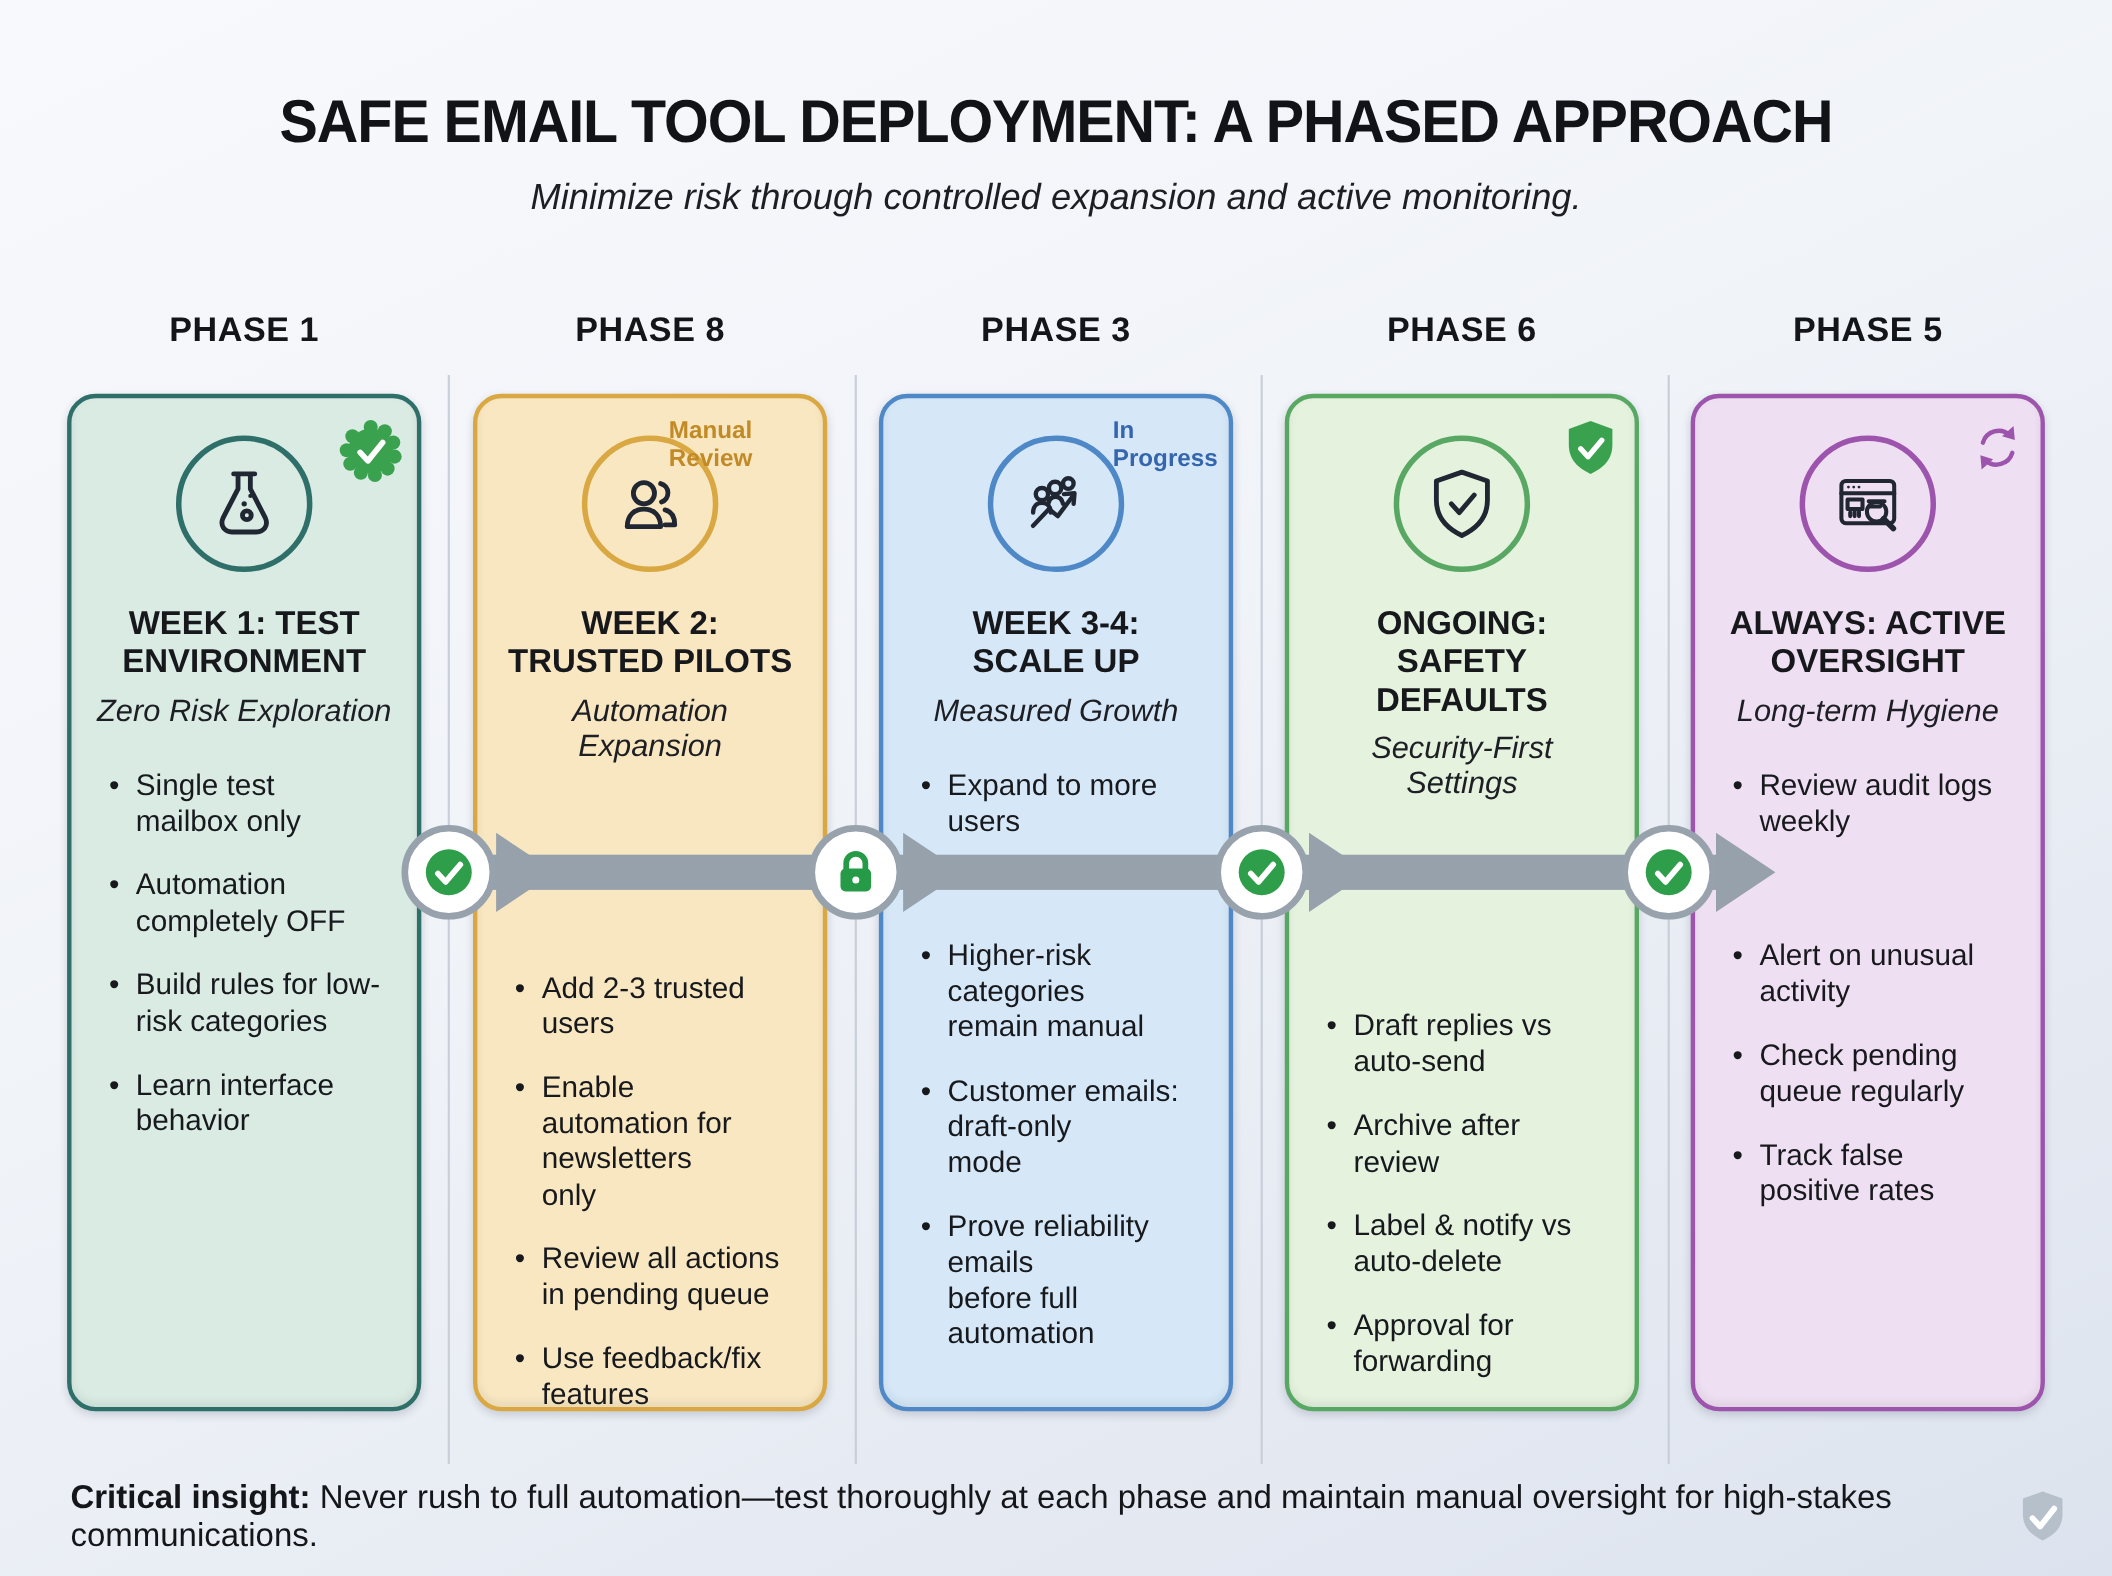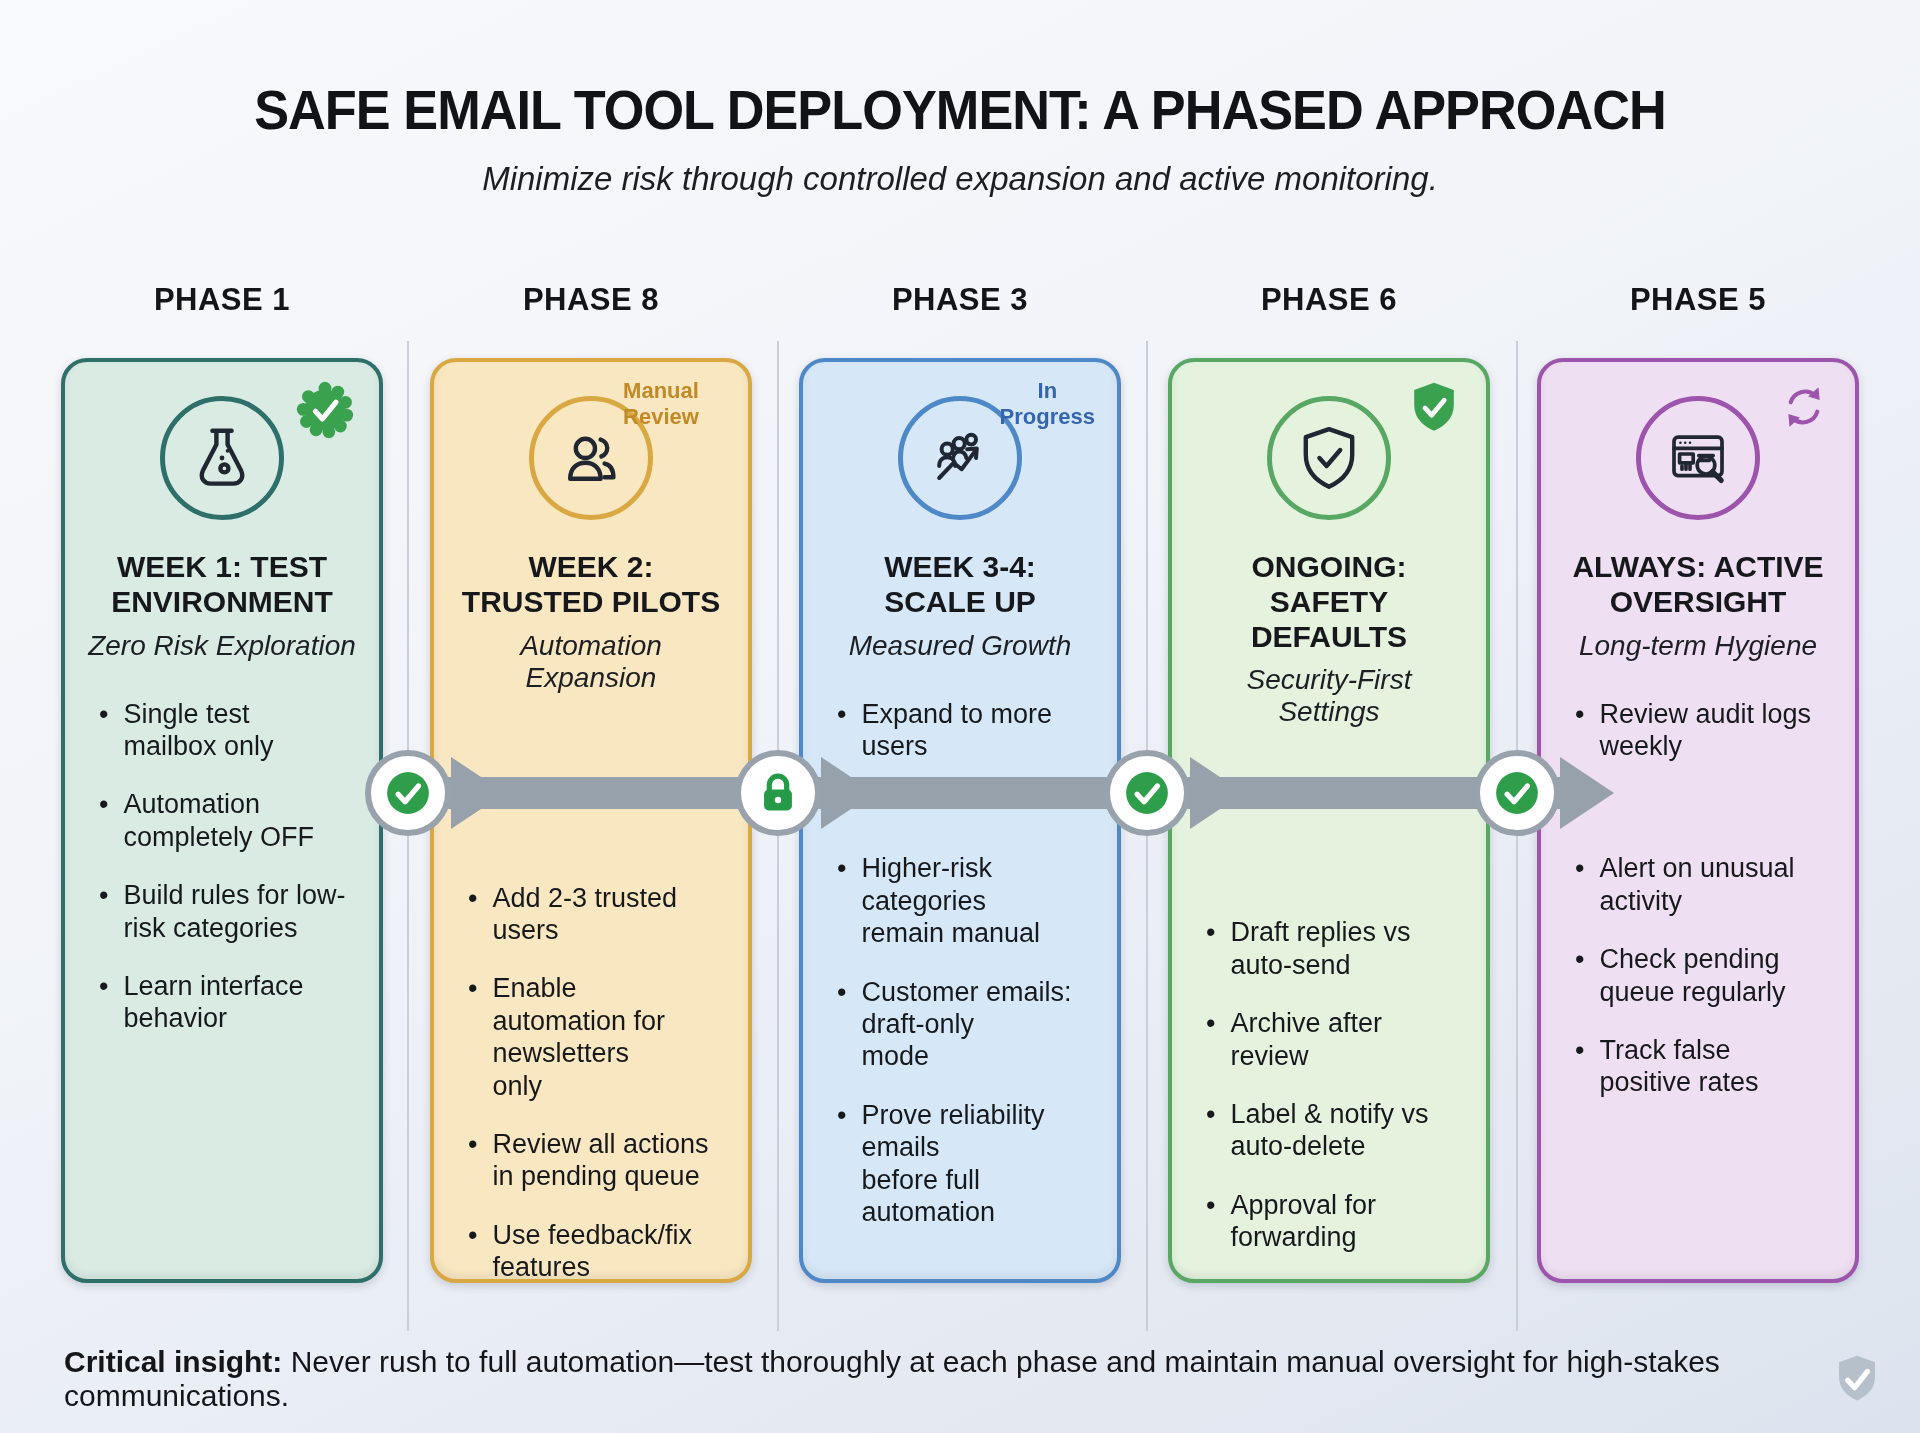--- a/index.html
+++ b/index.html
@@ -24,21 +24,21 @@
   .card{
     width:322px;height:925px;box-sizing:border-box;border-radius:26px;
     border:4px solid var(--border);background:var(--bg);position:relative;
     padding:34px 22px 0;box-shadow:0 3px 8px rgba(40,50,70,.18), inset 0 -4px 8px rgba(0,0,0,.07);
   }
   .icon-ring{
     width:124px;height:124px;border:5px solid var(--border);border-radius:50%;
     margin:0 auto;display:flex;align-items:center;justify-content:center;box-sizing:border-box;
   }
   .icon-slot svg{width:80px;height:80px;display:block;}
-  .corner-slot{position:absolute;top:16px;right:22px;text-align:center;}
+  .corner-slot{position:absolute;top:16px;right:10px;text-align:left;}
   .corner-slot svg{display:block;}
   .badge-text{font-size:22px;font-weight:bold;line-height:1.2;max-width:130px;white-space:pre-line;}
   .heading{margin:30px 0 0;text-align:center;font-size:30px;font-weight:bold;line-height:1.16;
     white-space:pre-line;color:#16181c;}
   .tagline{margin-top:10px;text-align:center;font-size:28px;font-style:italic;color:#1d1f24;}
   .items{margin-top:36px;padding:0 2px 0 12px;display:flex;flex-direction:column;gap:26px;justify-content:center;}
   .item{display:flex;gap:15px;font-size:27px;line-height:1.2;color:#17191d;}
   .item .txt{white-space:pre-line;}
   .dot::before{content:"\2022";font-size:27px;line-height:1.2;}
   .card:nth-child(2) .items-bottom,.card:nth-child(4) .items-bottom{margin-top:188px;}

